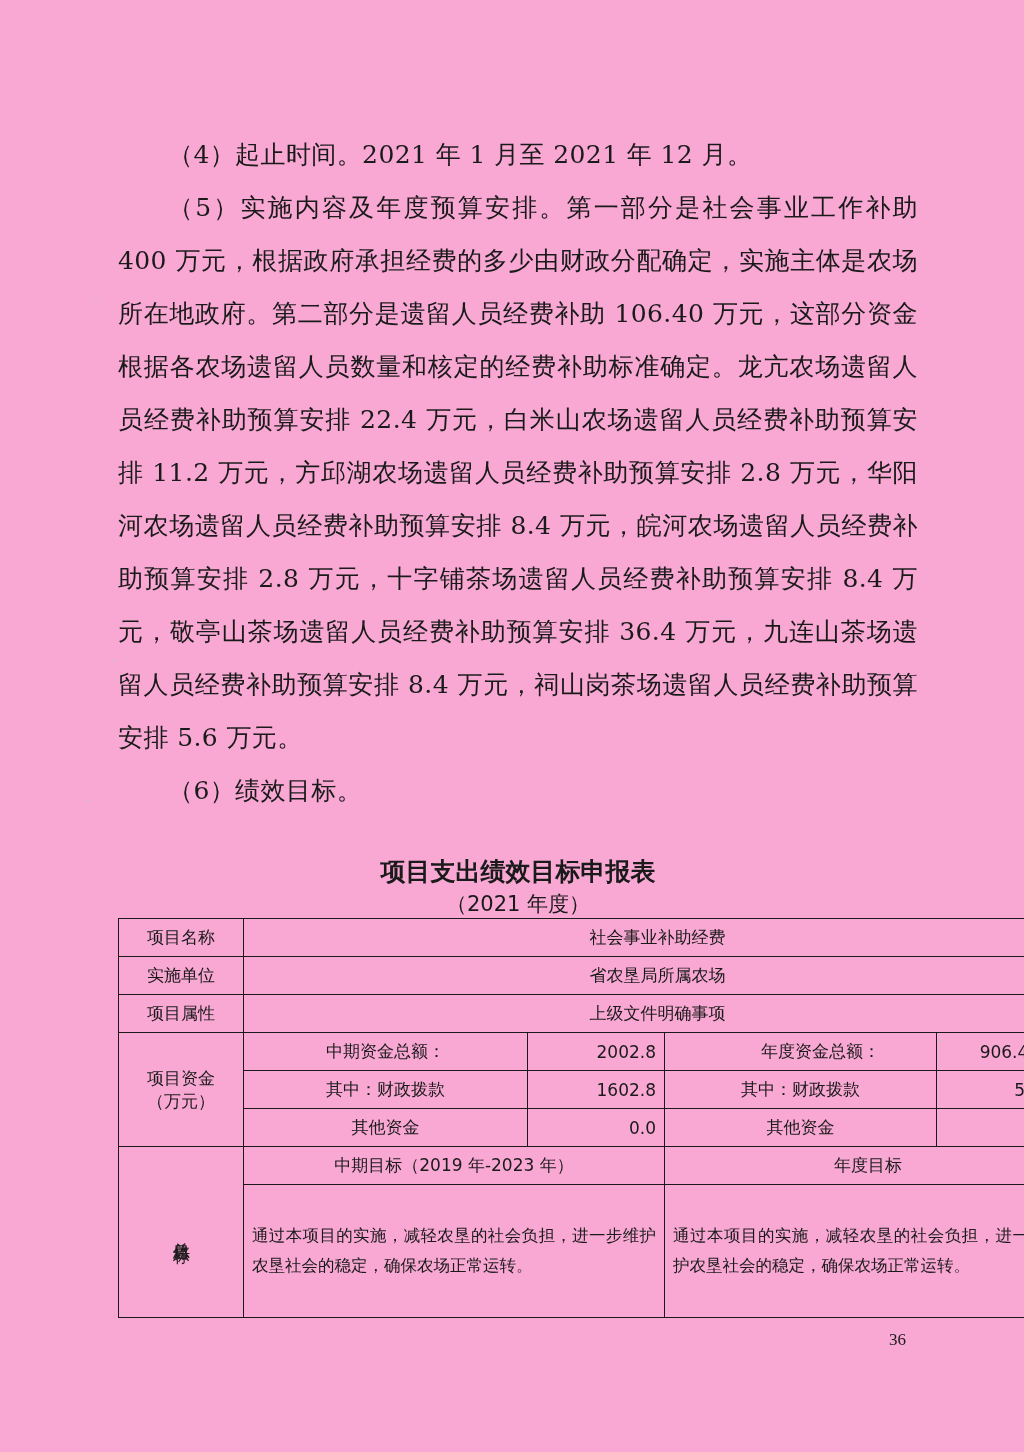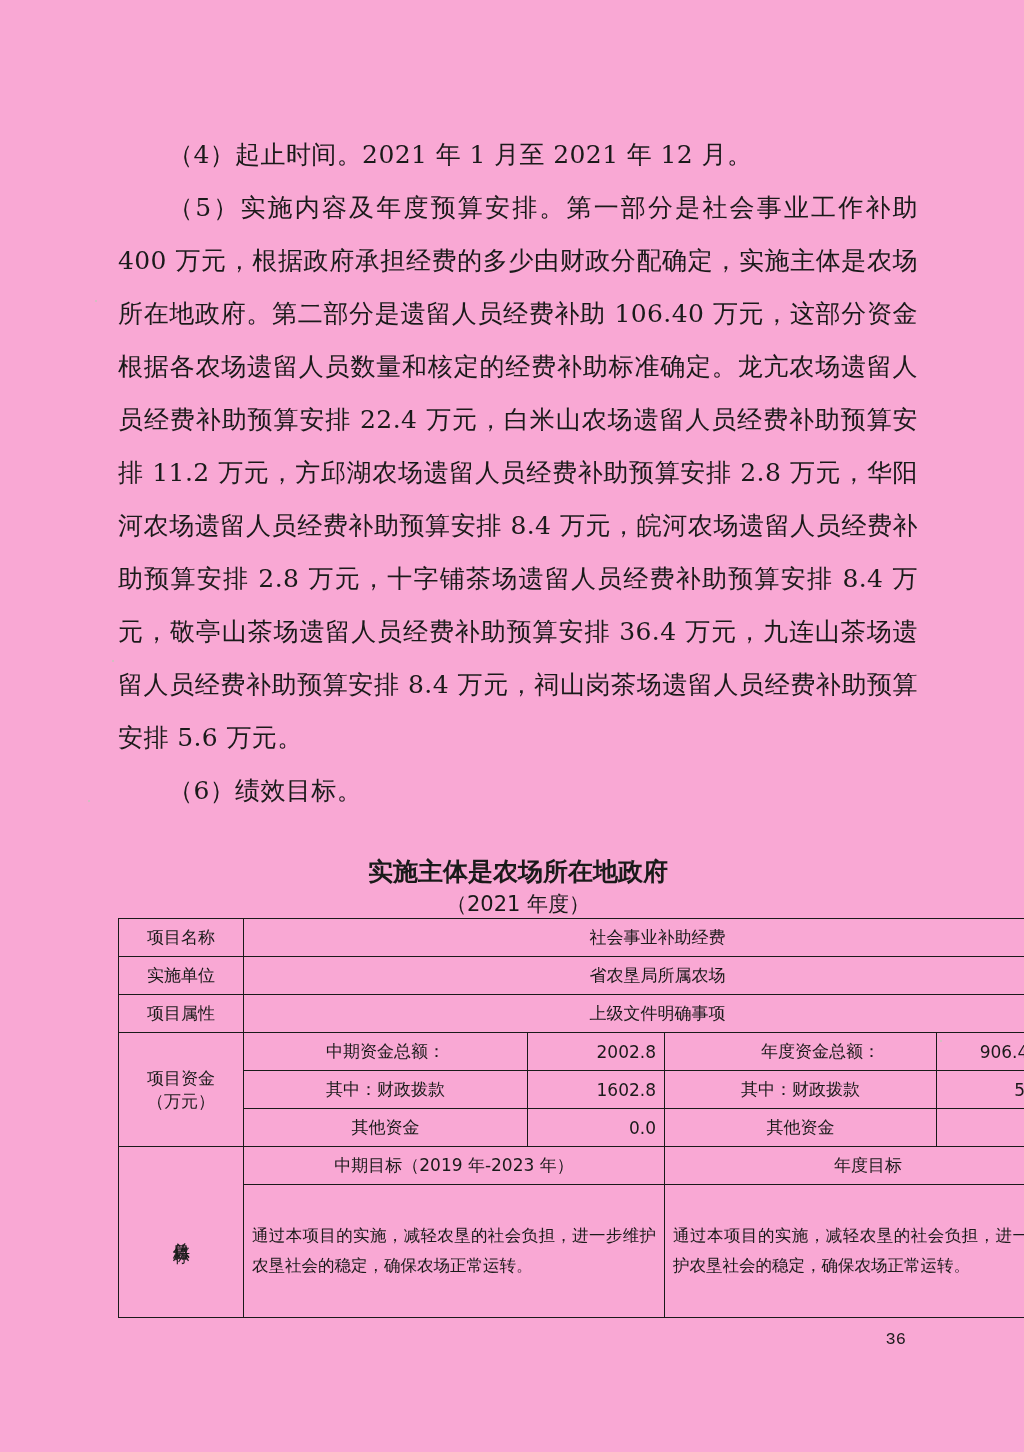--- a/index.html
+++ b/index.html
@@ -98,21 +98,21 @@
   }
   .goal-cell {
     height: 118px;
     vertical-align: bottom;
   }
   .pagenum {
     position: absolute;
     right: 118px;
     top: 1330px;
     font-size: 17px;
-    font-family: Liberation Mono, monospace;
+    font-family: Liberation Serif, serif;
   }
   .speck {
     position: absolute;
     width: 2px;
     height: 2px;
     background: #c9c5bd;
     border-radius: 50%;
   }
 </style>
 </head>
@@ -125,21 +125,21 @@
   <div class="speck" style="left:88px;  top:800px;"></div>
   <div class="speck" style="left:290px; top:784px;"></div>
   <div class="speck" style="left:940px; top:1040px;"></div>
 
   <div class="body-text">
     <p class="para" style="text-indent:50px;">（4）起止时间。2021 年 1 月至 2021 年 12 月。</p>
     <p class="para" style="text-indent:50px;">（5）实施内容及年度预算安排。第一部分是社会事业工作补助 400 万元，根据政府承担经费的多少由财政分配确定，实施主体是农场所在地政府。第二部分是遗留人员经费补助 106.40 万元，这部分资金根据各农场遗留人员数量和核定的经费补助标准确定。龙亢农场遗留人员经费补助预算安排 22.4 万元，白米山农场遗留人员经费补助预算安排 11.2 万元，方邱湖农场遗留人员经费补助预算安排 2.8 万元，华阳河农场遗留人员经费补助预算安排 8.4 万元，皖河农场遗留人员经费补助预算安排 2.8 万元，十字铺茶场遗留人员经费补助预算安排 8.4 万元，敬亭山茶场遗留人员经费补助预算安排 36.4 万元，九连山茶场遗留人员经费补助预算安排 8.4 万元，祠山岗茶场遗留人员经费补助预算安排 5.6 万元。</p>
     <p class="para" style="text-indent:50px;">（6）绩效目标。</p>
   </div>
 
-  <div class="sec-title" style="left:118px; top:855px;">实施主体是农场所在地政府</div>
+  <div class="sec-title" style="left:118px; top:855px;">项目支出绩效目标申报表</div>
   <div class="sec-sub" style="left:118px; top:890px;">（2021 年度）</div>
 
   <table class="form">
     <tbody>
       <tr>
         <td class="c-label" style="width:108px;">项目名称</td>
         <td class="c-center" colspan="5">社会事业补助经费</td>
       </tr>
       <tr>
         <td class="c-label">实施单位</td>

